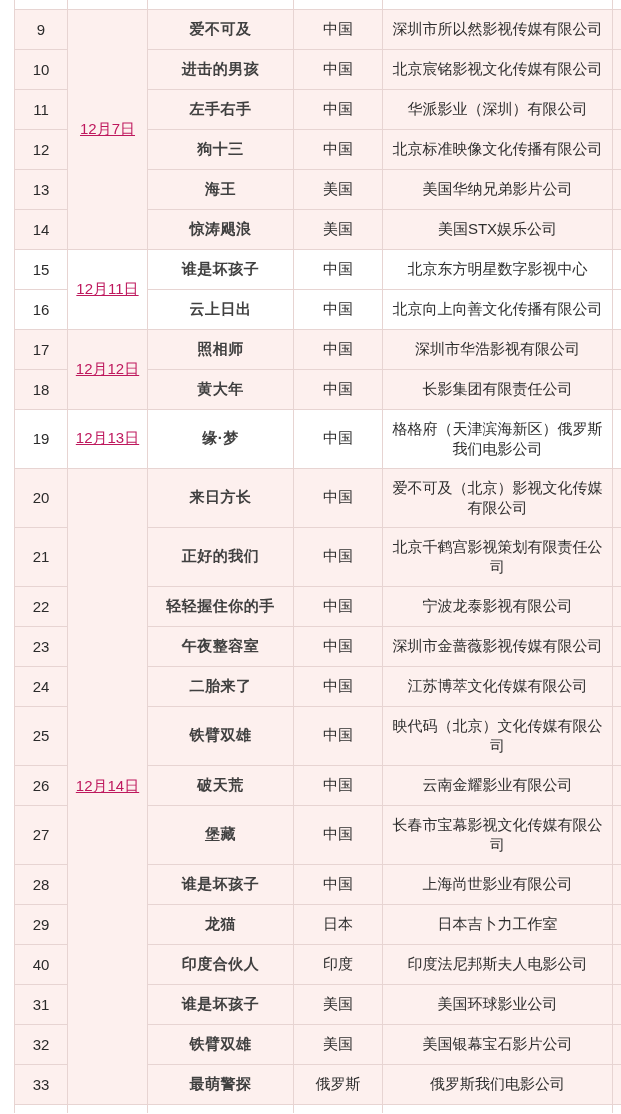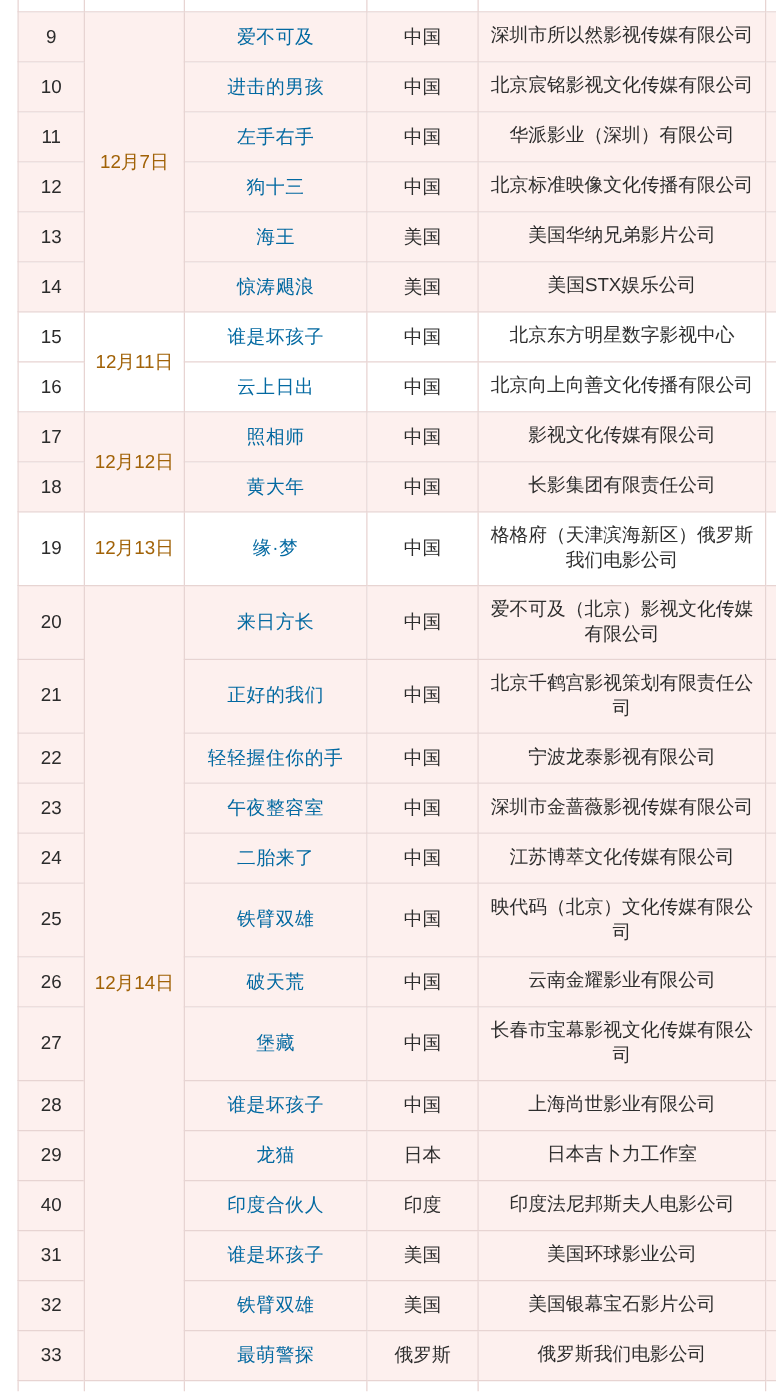--- a/index.html
+++ b/index.html
@@ -19,23 +19,23 @@
     padding:0;overflow:hidden;
   }
   tr{height:40px;}
   tr.tall{height:59px;}
   tr.shaded td{background:#fdf0ee;}
   tr.plain td{background:#ffffff;}
   tr.partial{height:9px;}
   tr.partial td{background:#ffffff;}
   tr.partial-top td{border-top:none;}
   tr.partial-bottom td{border-bottom:none;}
-  td.c-title{color:#0369a1;font-weight:normal;letter-spacing:0.5px;}
+  td.c-title{color:#404040;font-weight:bold;letter-spacing:0.5px;}
   td.c-company{padding:4px 8px;line-height:20px;}
-  td.c-date{color:#a16207;}
+  td.c-date{color:#be185d;text-decoration:underline;}
   td.c-no{color:#2b2b2b;}
 </style>
 </head>
 <body>
 
 <div class="page">
   <table class="release-table">
     <colgroup>
       <col style="width:53px">
       <col style="width:80px">
@@ -110,21 +110,21 @@
           <td class="c-title">云上日出</td>
           <td class="c-country">中国</td>
           <td class="c-company">北京向上向善文化传播有限公司</td>
           <td class="c-sliver"></td>
         </tr>
         <tr class="shaded">
           <td class="c-no">17</td>
           <td class="c-date" rowspan="2">12月12日</td>
           <td class="c-title">照相师</td>
           <td class="c-country">中国</td>
-          <td class="c-company">影视文化传媒有限公司</td>
+          <td class="c-company">深圳市华浩影视有限公司</td>
           <td class="c-sliver"></td>
         </tr>
         <tr class="shaded">
           <td class="c-no">18</td>
           <td class="c-title">黄大年</td>
           <td class="c-country">中国</td>
           <td class="c-company">长影集团有限责任公司</td>
           <td class="c-sliver"></td>
         </tr>
         <tr class="plain tall">

